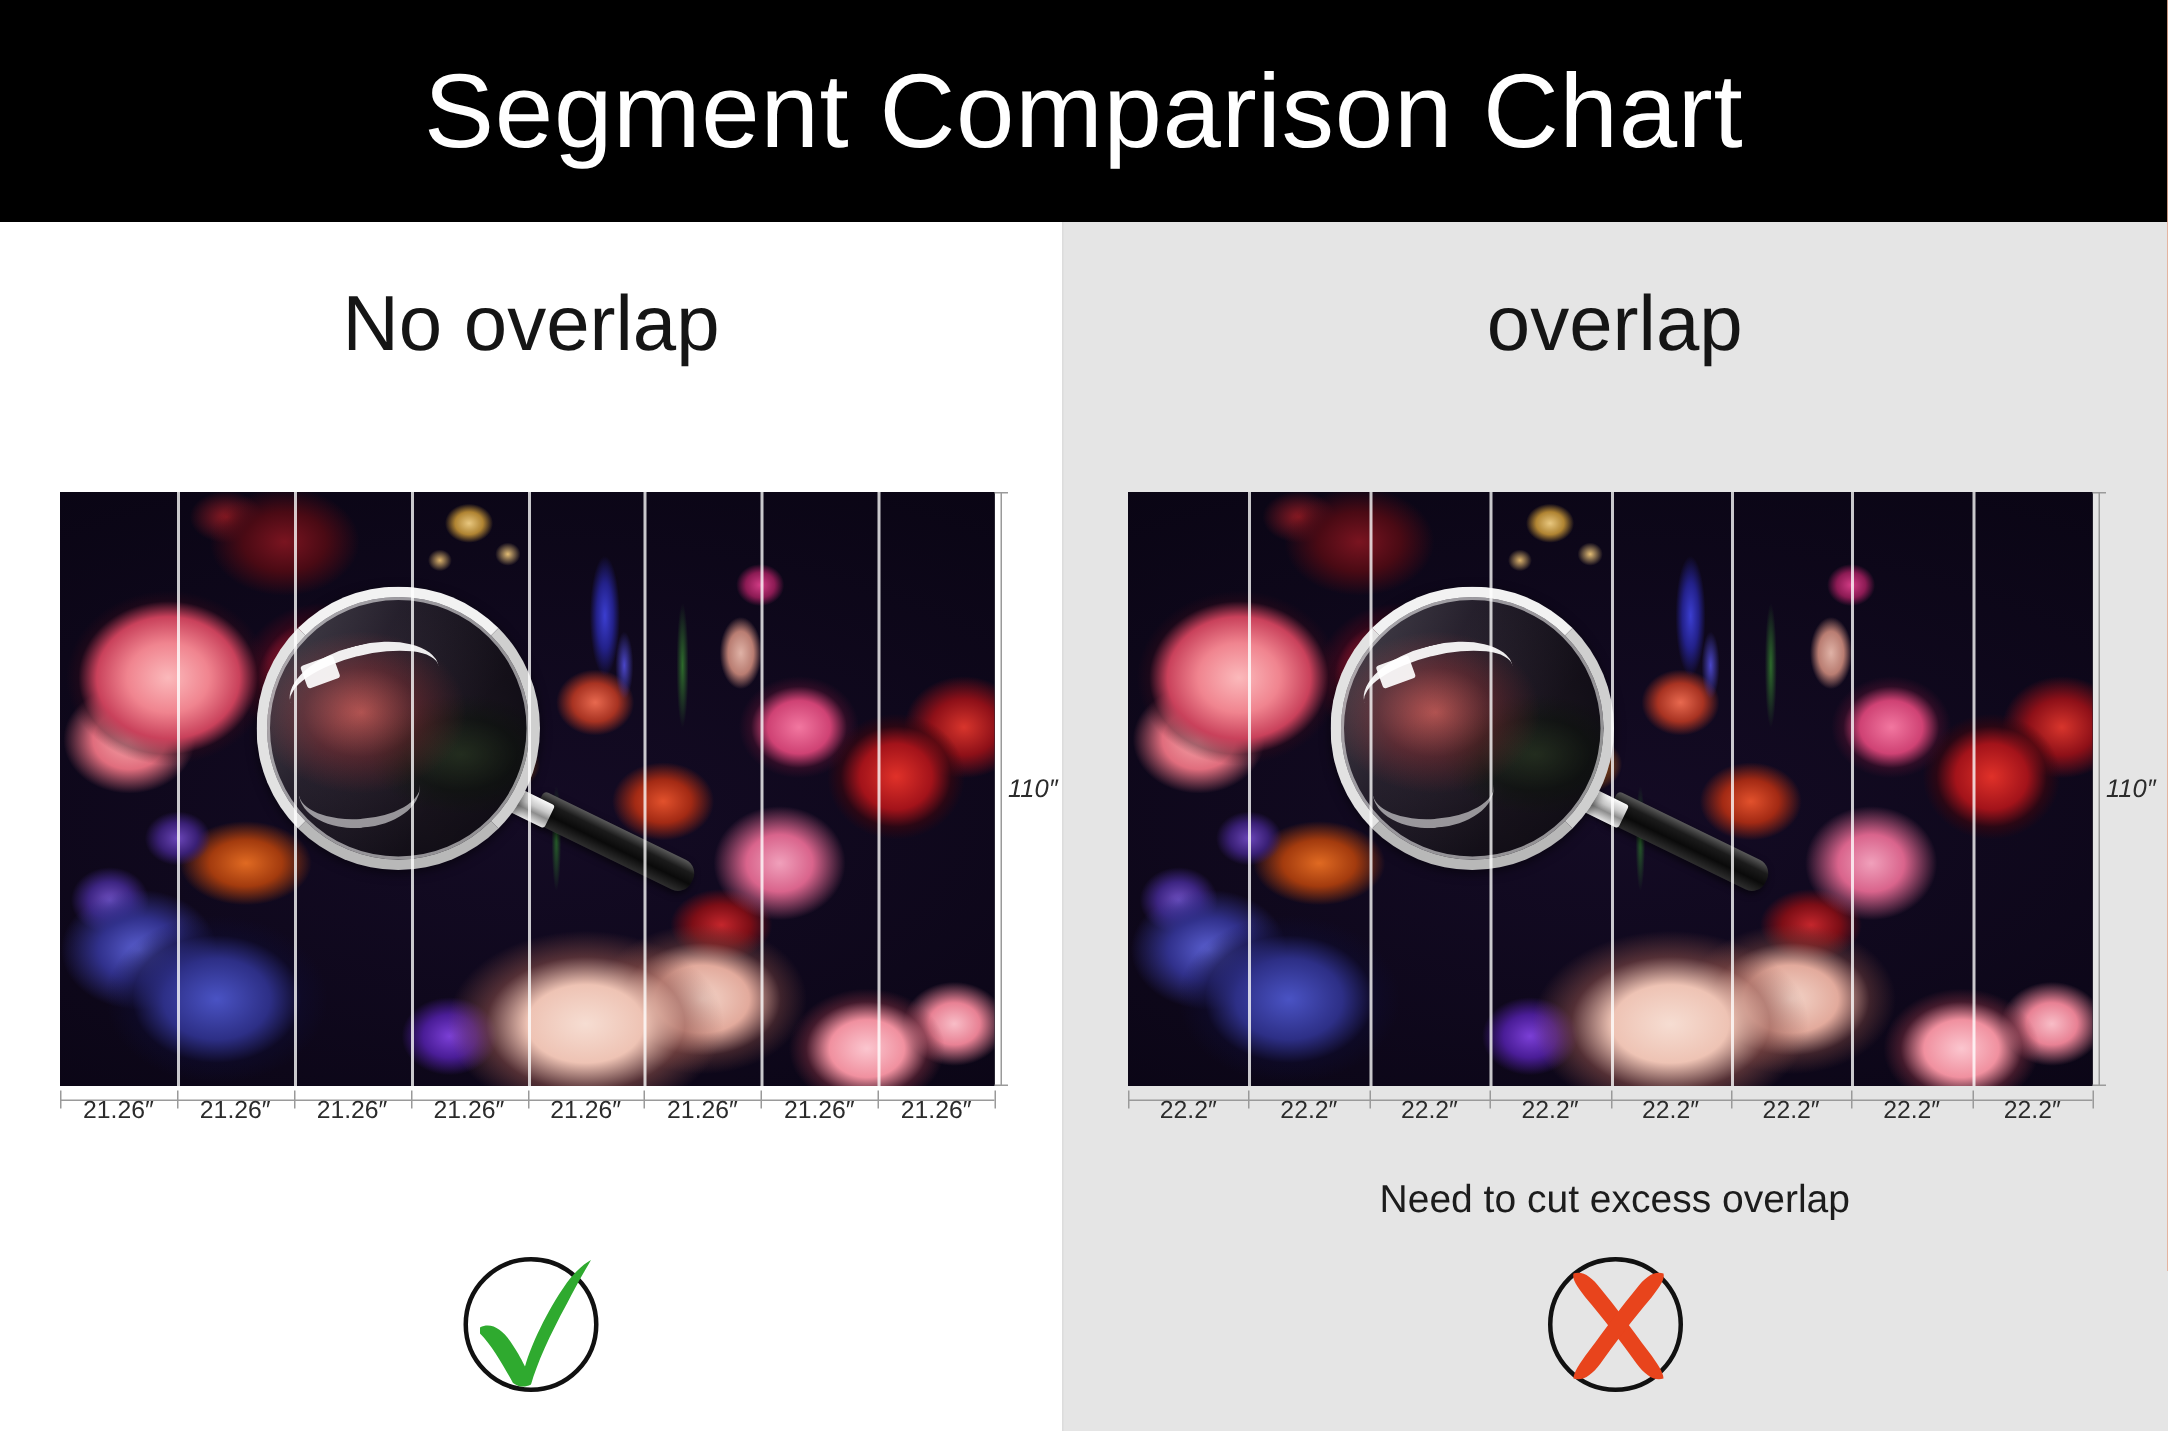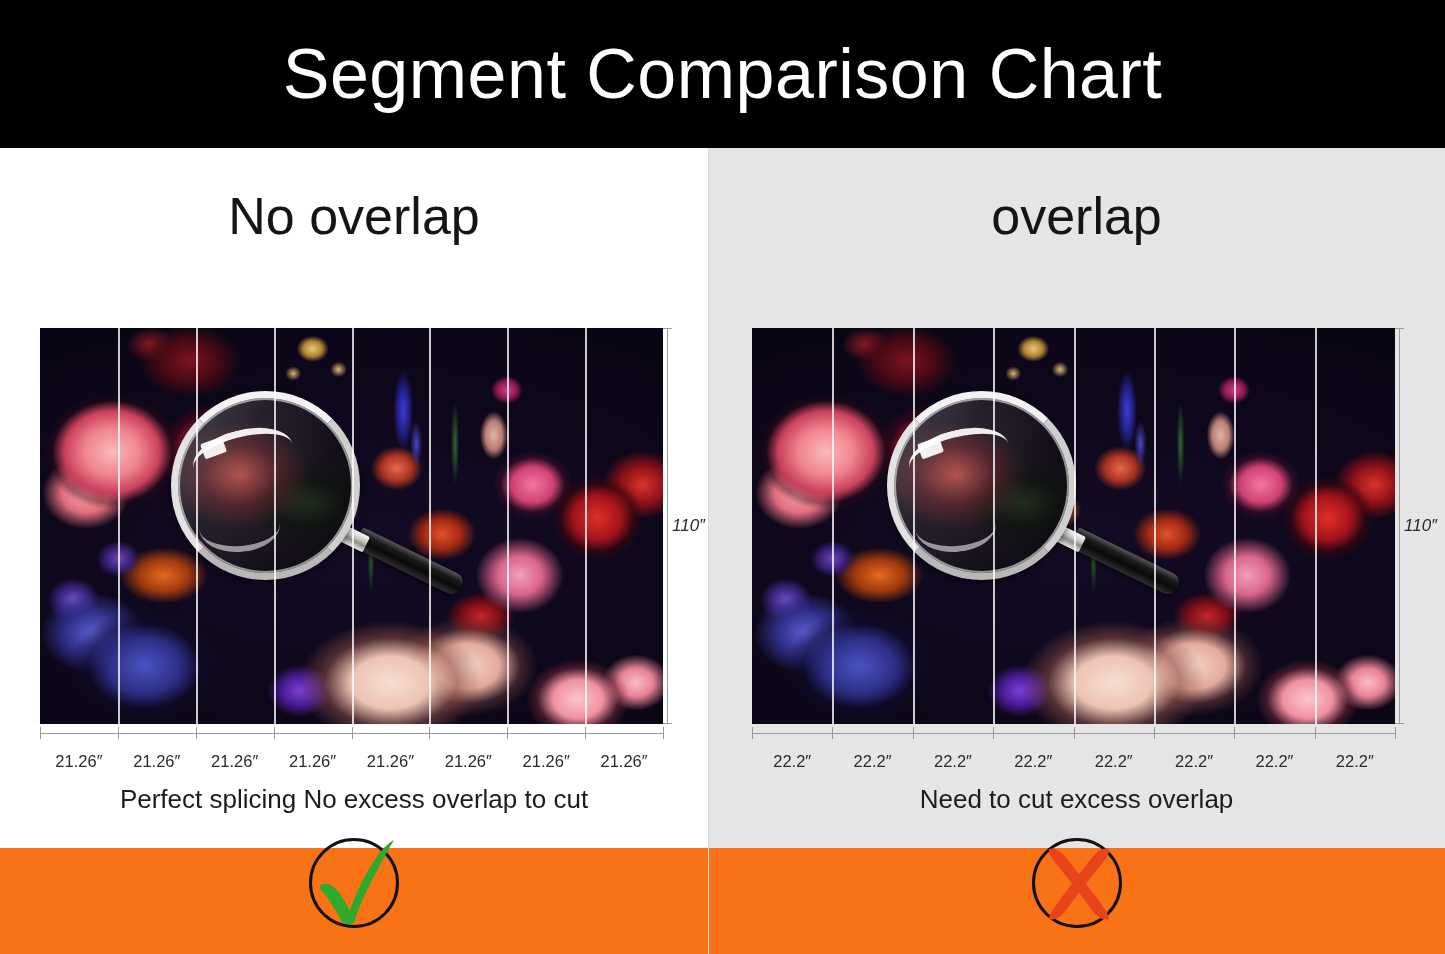--- a/index.html
+++ b/index.html
@@ -9,21 +9,21 @@
   }
   body {
     font-family: "Liberation Sans", sans-serif;
     -webkit-font-smoothing: antialiased;
   }
   #page {
     position: relative;
     width: 1445px;
     height: 954px;
     overflow: hidden;
-    background: #f97316;
+    background: #c2410c;
   }
 
   
   #title-banner {
     position: absolute;
     left: 0; top: 0;
     width: 1445px;
     height: 148px;
     background: #000000;
   }
@@ -45,21 +45,21 @@
   
   #panels {
     position: absolute;
     left: 0; top: 148px;
     width: 1445px;
     height: 806px;
   }
   .panel {
     position: absolute;
     top: 0;
-    height: 700px;
+    height: 806px;
   }
   #panel-left  { left: 0px;   width: 708px; background: #ffffff; }
   #panel-right { left: 708px; width: 737px; background: #e5e5e5; }
 
   .panel-heading {
     position: absolute;
     top: 42px;
     width: 100%;
     text-align: center;
     font-size: 52px;
@@ -296,21 +296,21 @@
   }
   .width-tick {
     position: absolute;
     top: 3px;
     width: 1px;
     height: 12px;
     background: #9a9a9a;
   }
   .width-cells {
     position: absolute;
-    left: 0; top: 28px;
+    left: 0; top: 7px;
     width: 100%;
     display: flex;
   }
   .width-cell {
     flex: 1 1 0;
     text-align: center;
     font-size: 16.5px;
     color: #2b2b2b;
     white-space: nowrap;
   }
@@ -422,21 +422,20 @@
           <div class="width-cell">21.26″</div>
           <div class="width-cell">21.26″</div>
           <div class="width-cell">21.26″</div>
           <div class="width-cell">21.26″</div>
           <div class="width-cell">21.26″</div>
           <div class="width-cell">21.26″</div>
           <div class="width-cell">21.26″</div>
         </div>
       </div>
 
-      <div class="caption">Perfect splicing No excess overlap to cut</div>
 
       <div class="verdict">
         <div class="verdict-circle">
           <svg class="verdict-glyph" viewBox="0 0 96 100">
             <path d="M14 54 C22 50 30 56 36 66 C40 72 42 76 44 80 C48 66 58 44 72 24 C78 16 84 11 88 9 C84 16 78 26 72 38 C60 60 52 78 48 92 C44 94 40 94 36 91 C30 80 22 66 14 58 Z" fill="#2faa2f"></path>
           </svg>
         </div>
       </div>
     </div>
 

